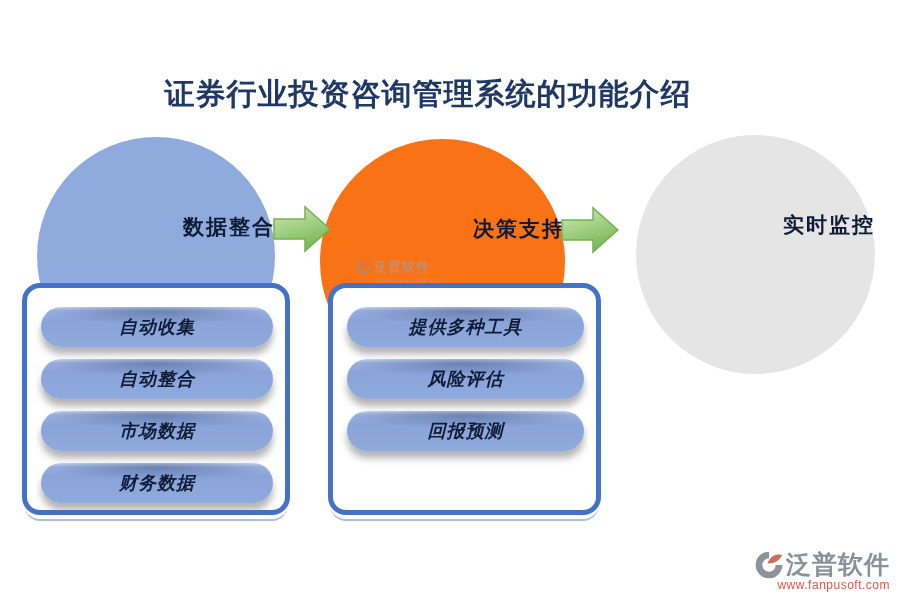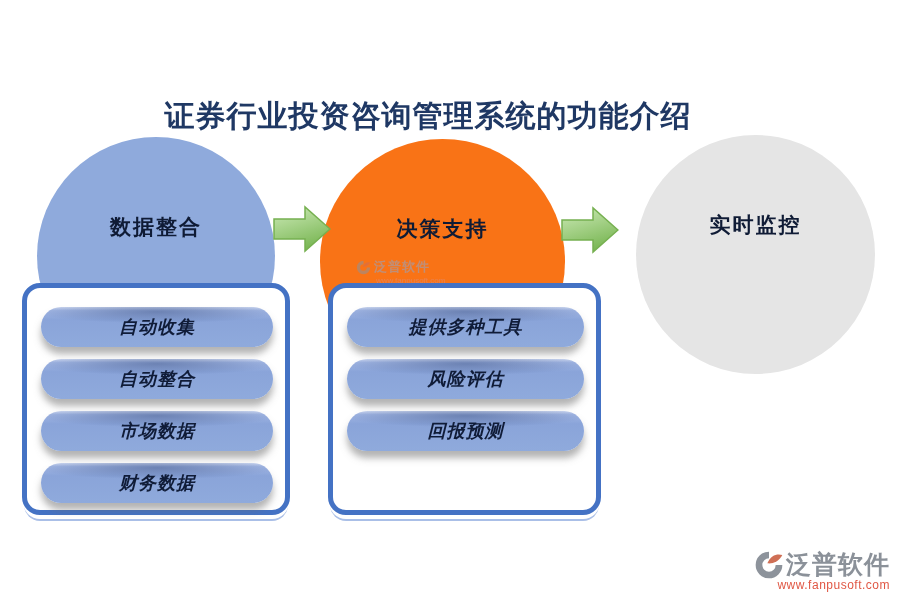--- a/index.html
+++ b/index.html
@@ -1,22 +1,22 @@
 <!DOCTYPE html>
 <html><head>
 <meta charset="utf-8">
 <style>
   html,body{margin:0;padding:0;background:#ffffff;}
   .stage{position:relative;width:900px;height:600px;background:#ffffff;overflow:hidden;
          font-family:"Liberation Serif","DejaVu Serif",serif;}
 
   .title{position:absolute;top:74px;left:0;width:856px;text-align:center;
-         font-weight:bold;font-size:30px;color:#1f3864;letter-spacing:1px;margin-top:22px;}
+         font-weight:bold;font-size:30px;color:#1f3864;letter-spacing:1px;}
 
-  .circle{position:absolute;border-radius:50%;z-index:1;display:flex;justify-content:center;}
+  .circle{position:absolute;border-radius:50%;z-index:1;display:flex;justify-content:flex-end;}
   .circle-1{left:37px;top:137px;width:238px;height:238px;background:#8faadc;}
   .circle-2{left:320px;top:139px;width:245px;height:245px;background:#f97316;}
   .circle-3{left:636px;top:135px;width:239px;height:239px;background:#e5e5e5;}
   .circle-label{margin-top:76px;font-weight:bold;font-size:21px;color:#0f1b35;letter-spacing:2px;}
 
   .arrow{position:absolute;z-index:3;width:58px;height:48px;}
   .arrow-1{left:273px;top:205px;}
   .arrow-2{left:561px;top:206px;}
 
   .box{position:absolute;top:283px;height:232px;background:#ffffff;border:5px solid #4472c4;

